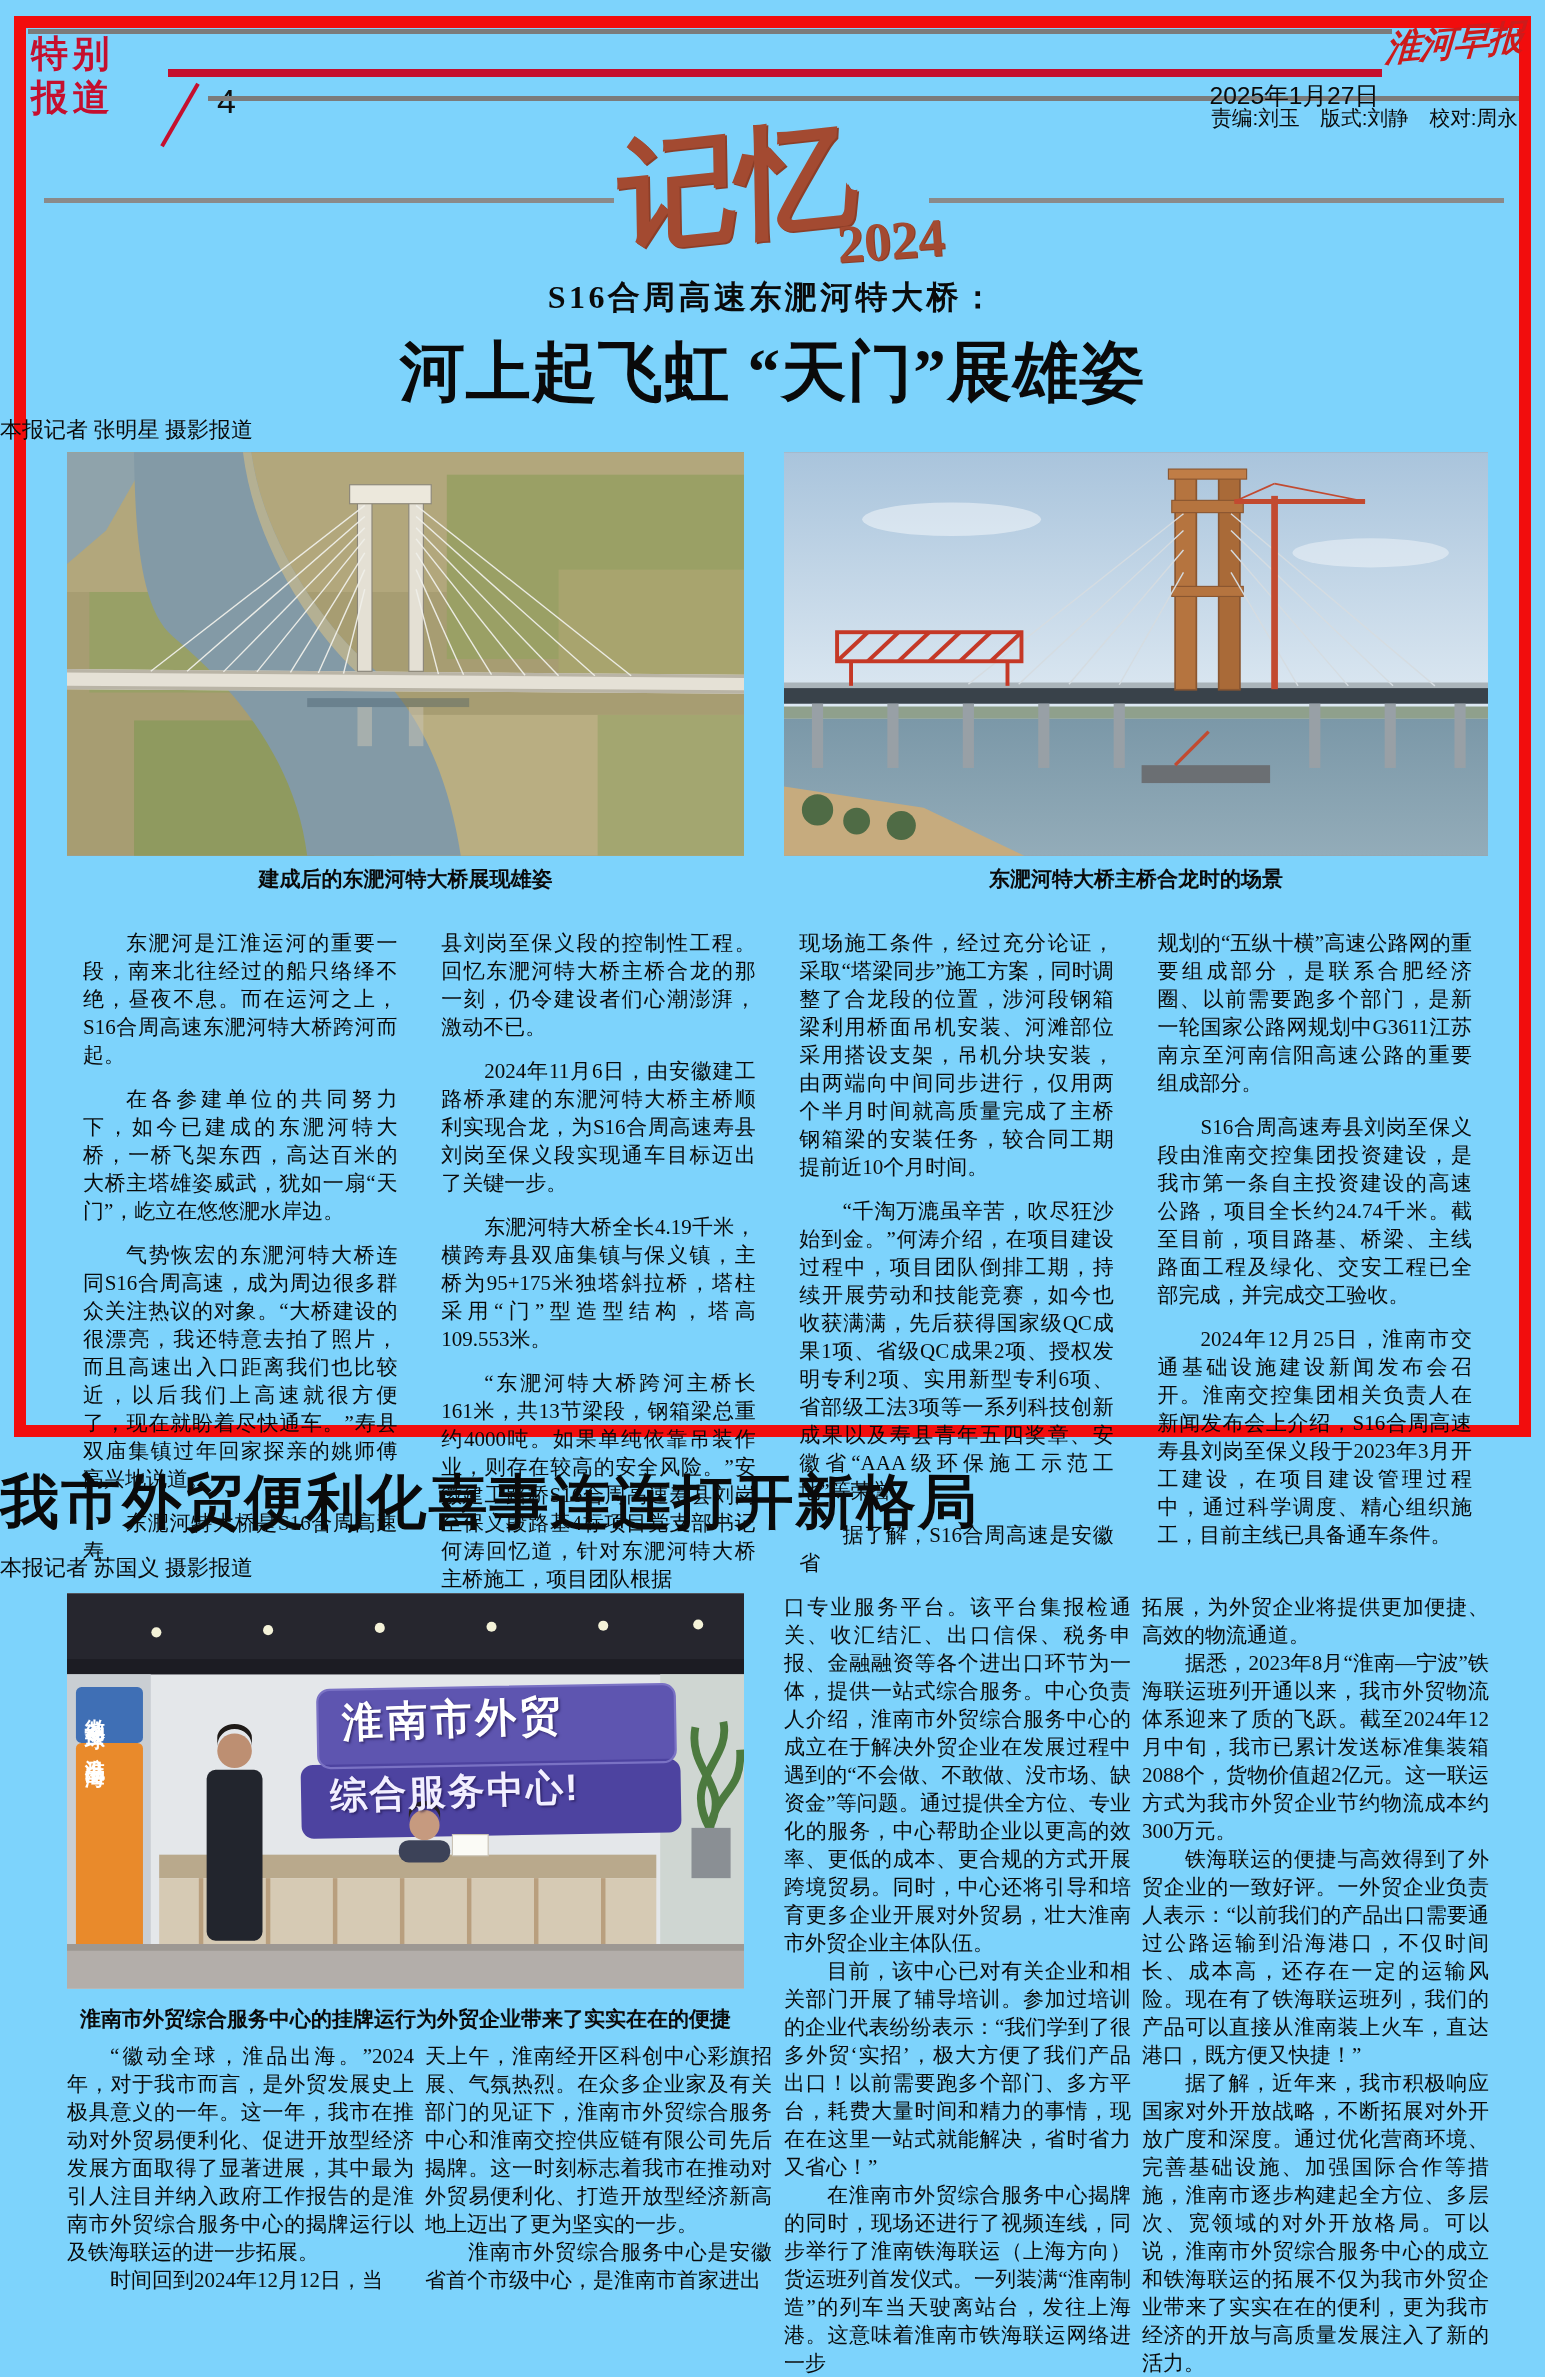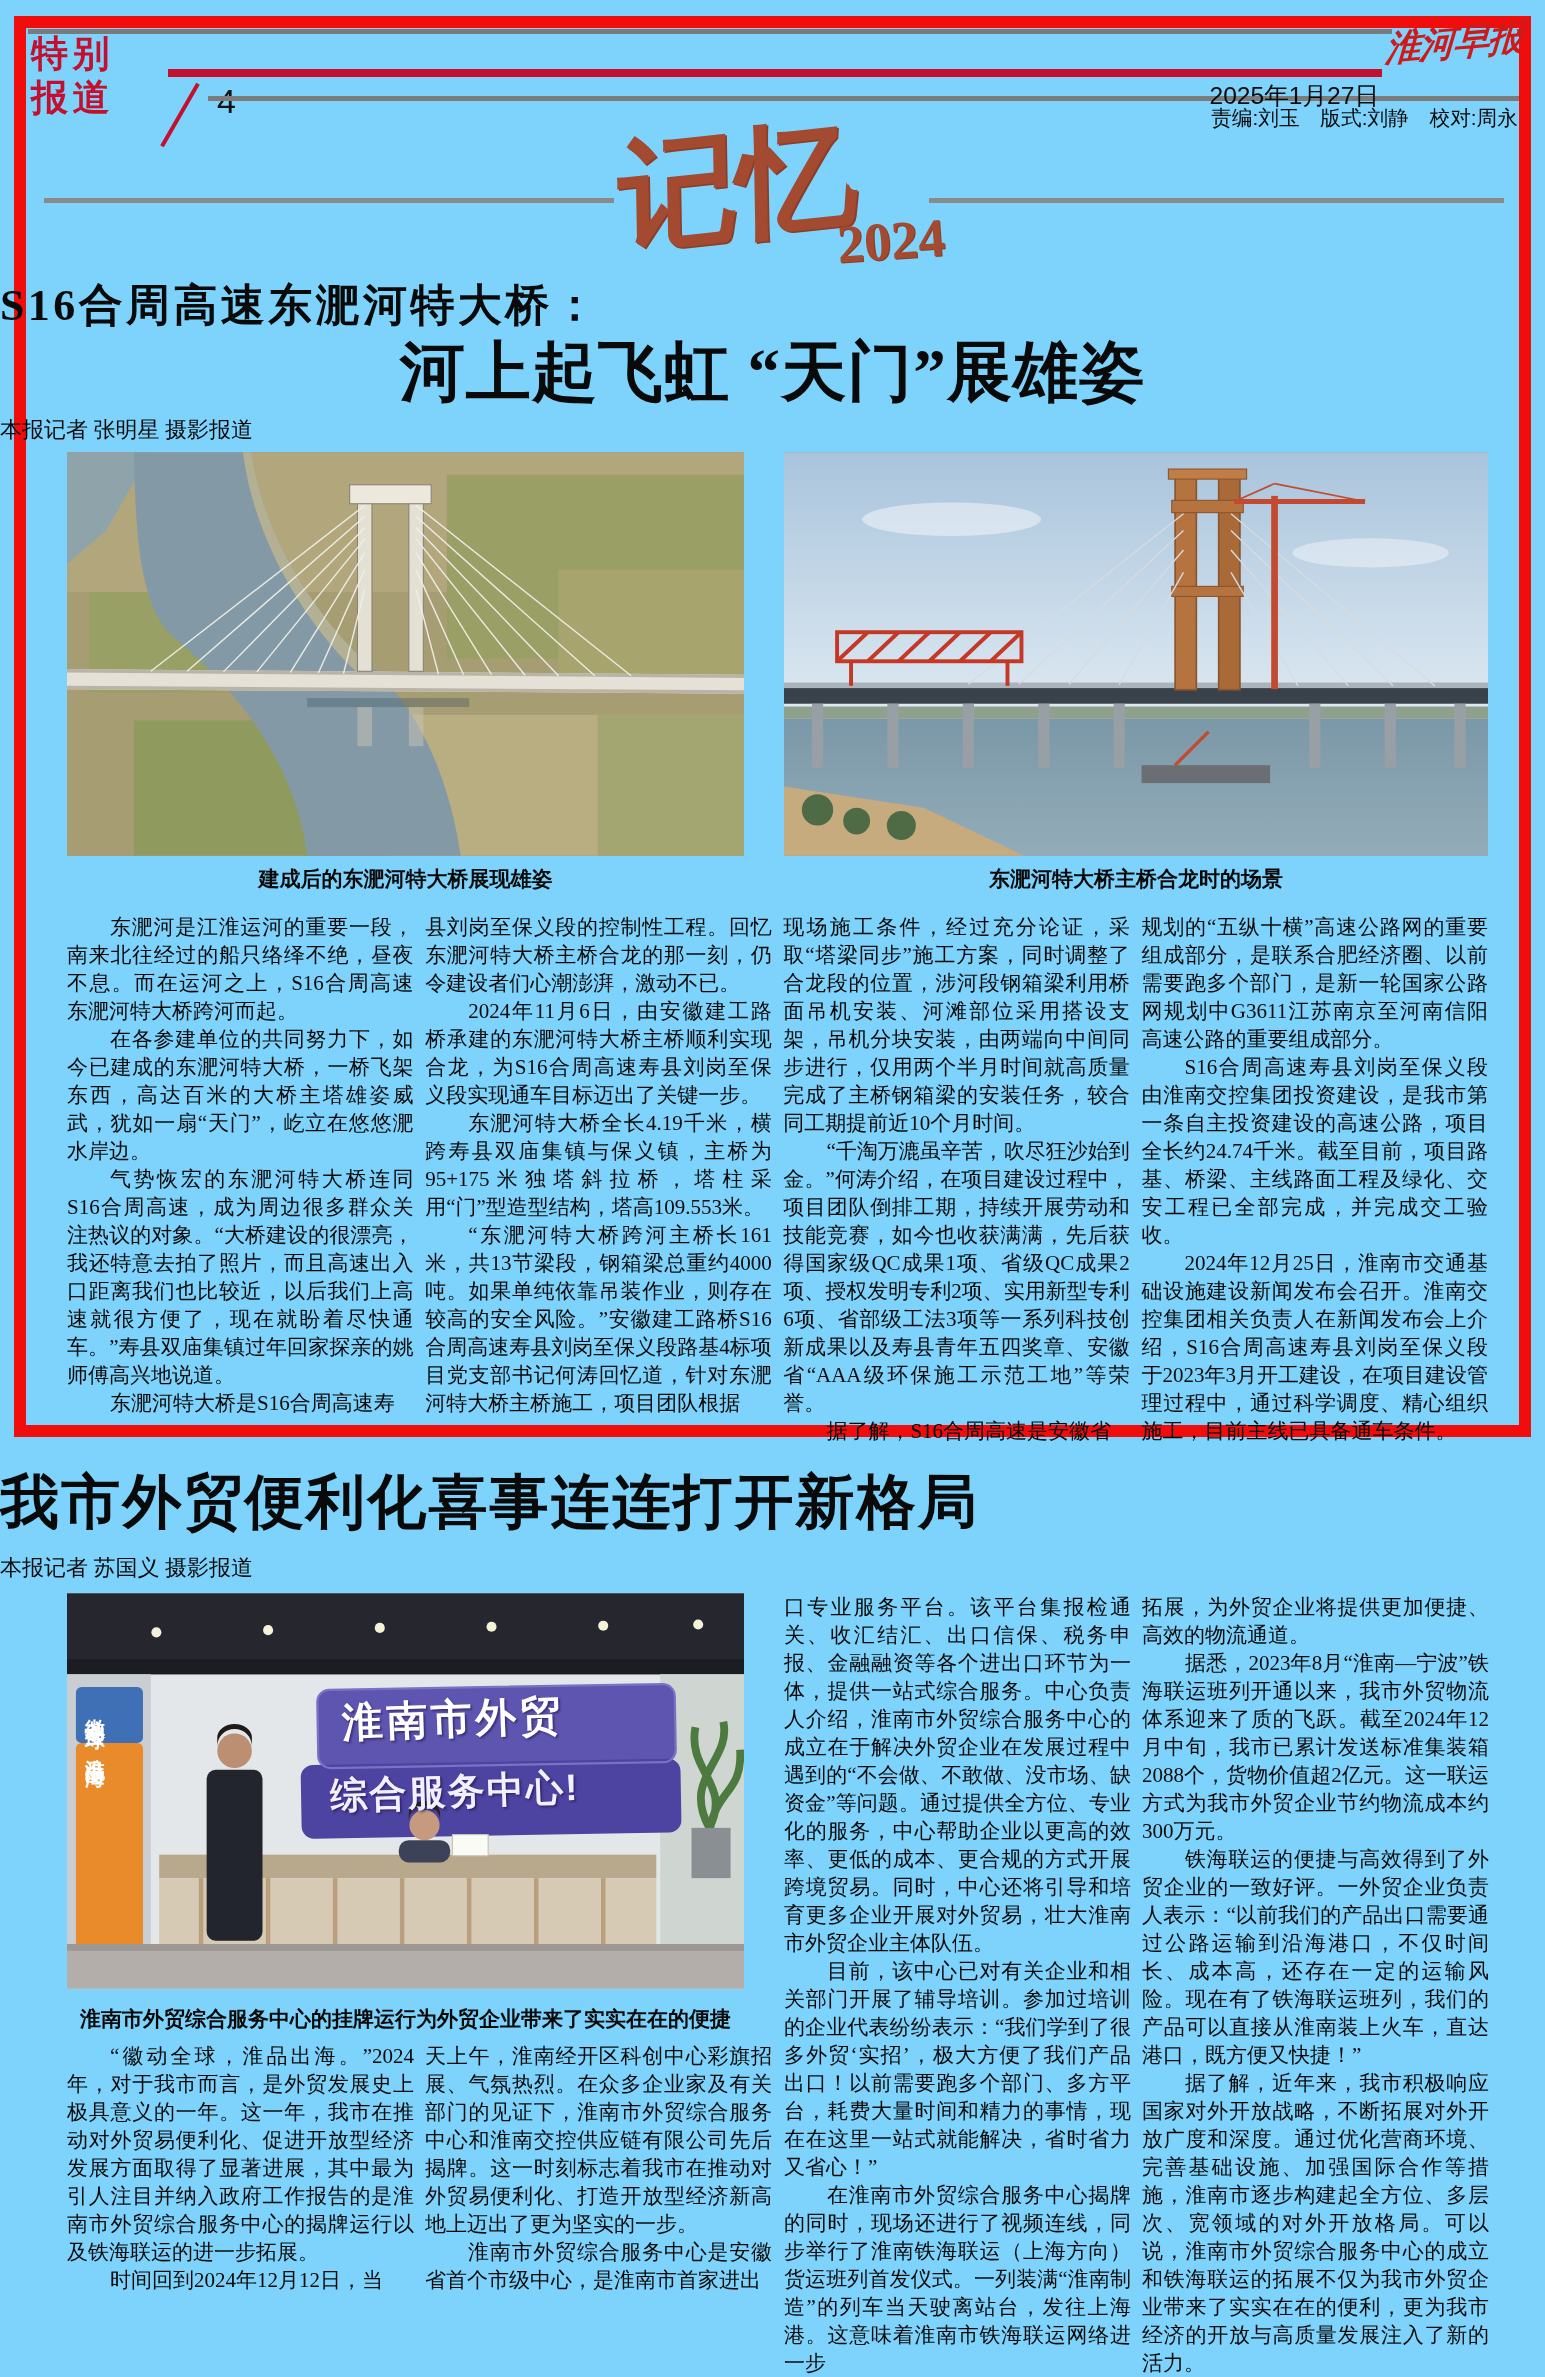--- a/index.html
+++ b/index.html
@@ -29,38 +29,38 @@
 
   
   .memory-logo { position:absolute; left:618px; top:126px; width:347px; height:148px; }
   .memory-text { display:inline-block; font-size:120px; font-weight:bold; color:#a34a31;
                  transform:rotate(-6deg) skewX(-5deg); line-height:120px;
                  text-shadow:1.7px 1.7px 0 #8c3e28; }
   .memory-year { position:absolute; left:219px; top:84px; font-size:54px; font-weight:bold;
                  color:#a34a31; transform:rotate(-4deg); text-shadow:1.1px 1.1px 0 #8c3e28; }
 
   
-  .kicker   { position:absolute; left:0; top:276px;  width:1545px; 
-              font-size:44px;  font-weight:900; letter-spacing:3.4px; }
+  .kicker   { position:absolute; left:0; top:276px;  width:1545px; text-align:center;
+              font-size:32px;  font-weight:900; letter-spacing:3.4px; }
   .title-1  { position:absolute; left:0; top:328px;  width:1545px; text-align:center;
               font-size:65px; font-weight:900; letter-spacing:1.1px; }
   .byline   { position:absolute; left:0; width:1545px; font-size:22px; }
   .title-2  { position:absolute; left:0; top:1463px; width:1412px; 
               font-size:59px; font-weight:900; letter-spacing:2.2px; }
 
   
   .photo { position:absolute; overflow:hidden; background:#9aa0a6; }
   .photo svg { display:block; }
   .caption { position:absolute; text-align:center; font-size:21px; font-weight:bold;
              font-family:"Liberation Sans","DejaVu Sans",sans-serif; }
 
   
   .cols-row { position:absolute; left:67px; top:913px; width:1421px; display:flex; gap:11.7px; }
   .col { width:347px; font-size:21px; line-height:28px; text-align:justify; }
-  .col p { margin:0; text-indent:2.05em; }
+  .col p { margin:16px; text-indent:2.05em; }
   .col p.cont { text-indent:0; }
   .col-abs { position:absolute; width:347px; font-size:21px; line-height:28px; text-align:justify; }
   .col-abs p { margin:0; text-indent:2.05em; }
   .col-abs p.cont { text-indent:0; }
 
   
   .sign-line1 { position:absolute; left:275px; top:99px; font-size:41px; font-weight:bold;
                 color:#fff; font-family:"Liberation Sans",sans-serif; letter-spacing:3.4px;
                 transform:rotate(-2deg); text-shadow:1.7px 1.7px 2.2px rgba(20,10,60,.5); }
   .sign-line2 { position:absolute; left:263px; top:174px; font-size:37px; font-weight:bold;

